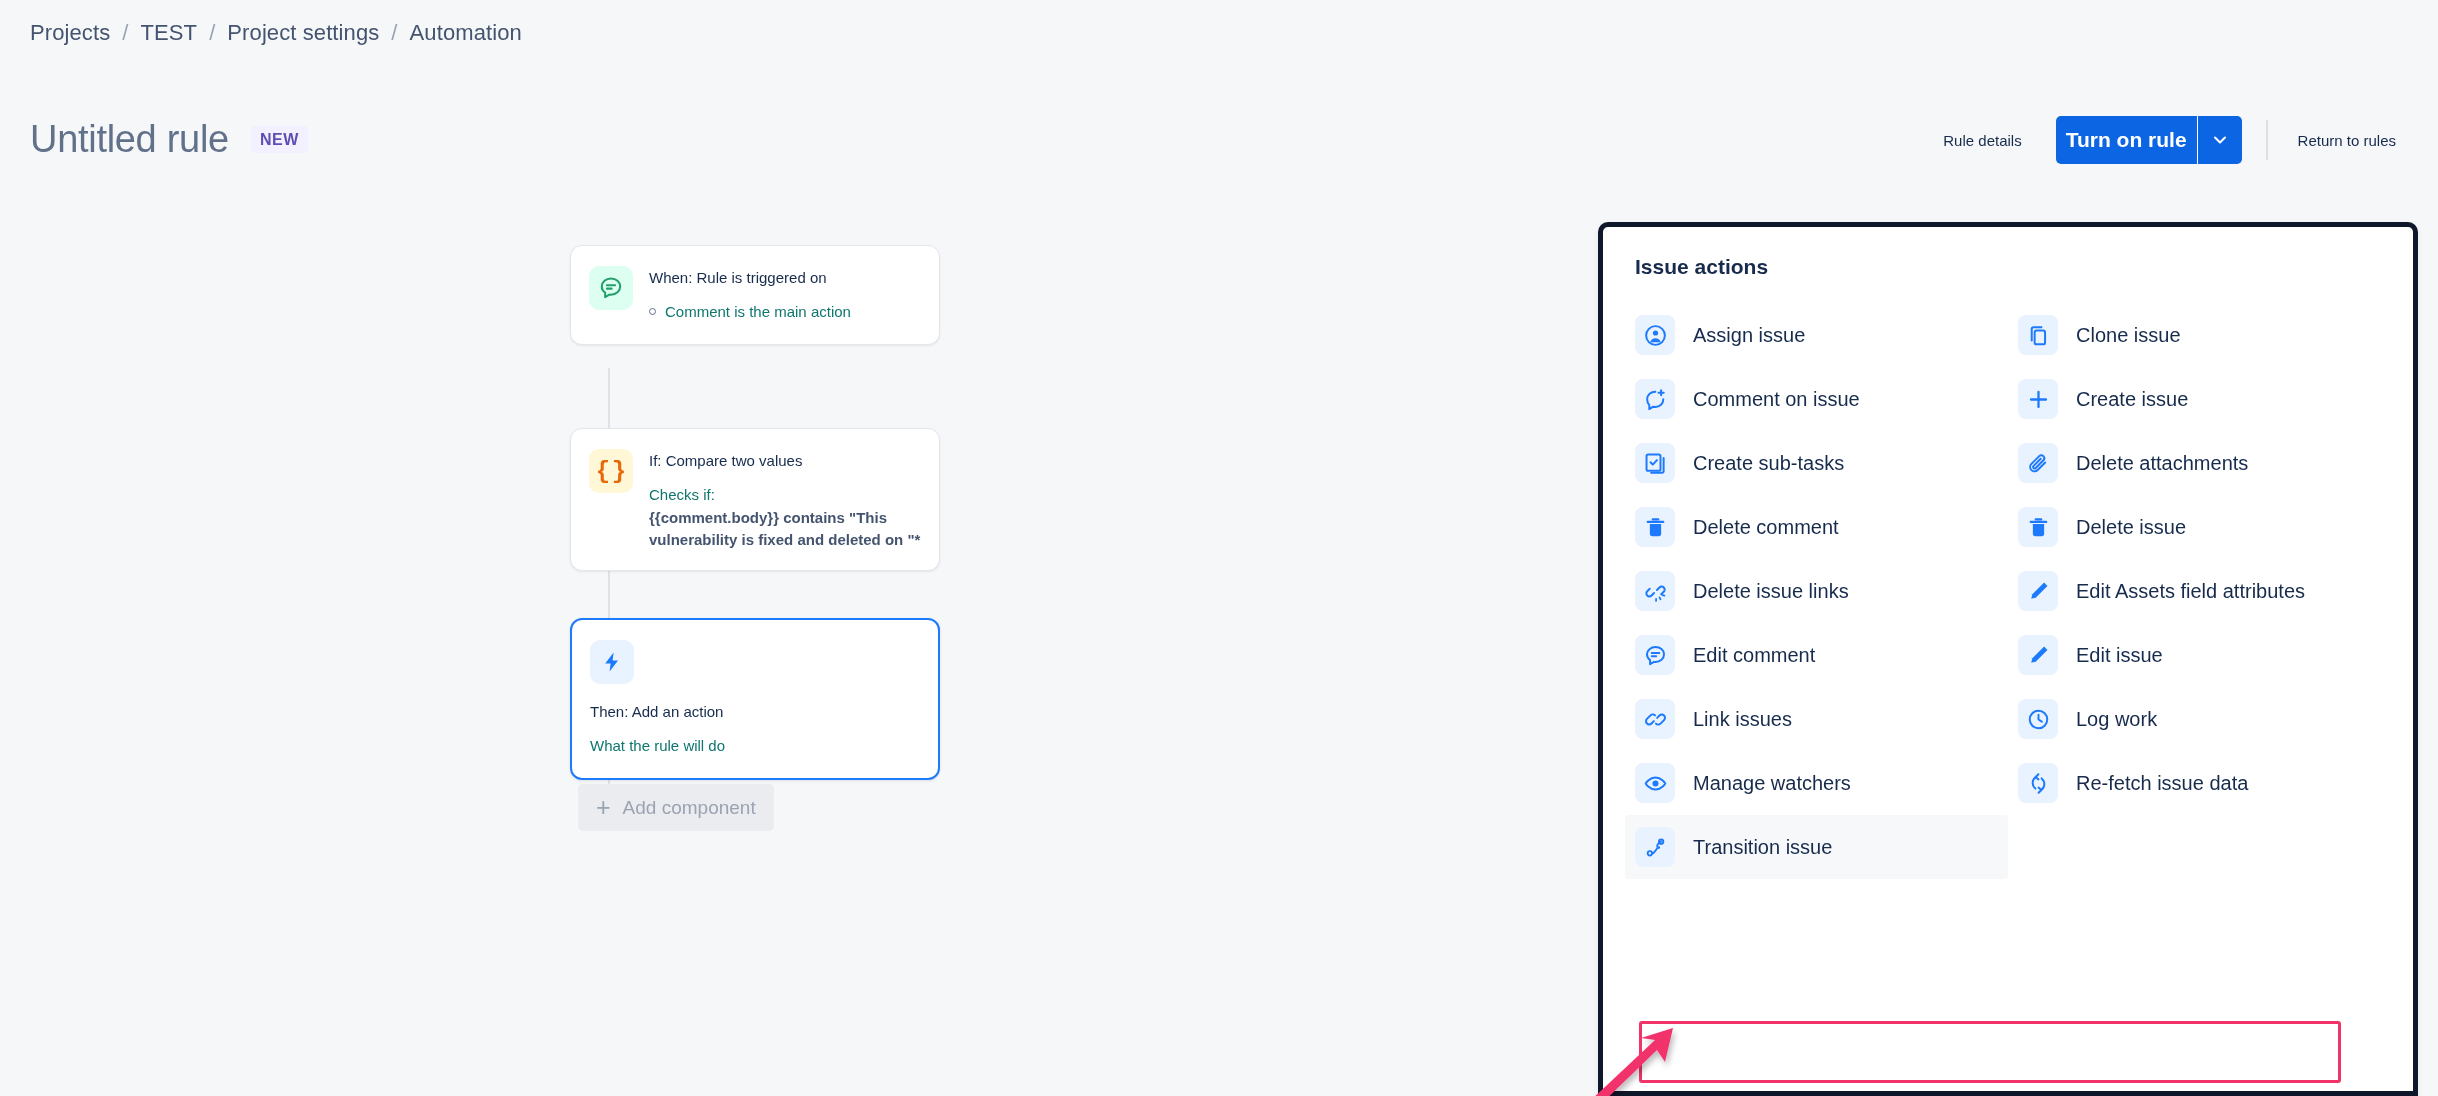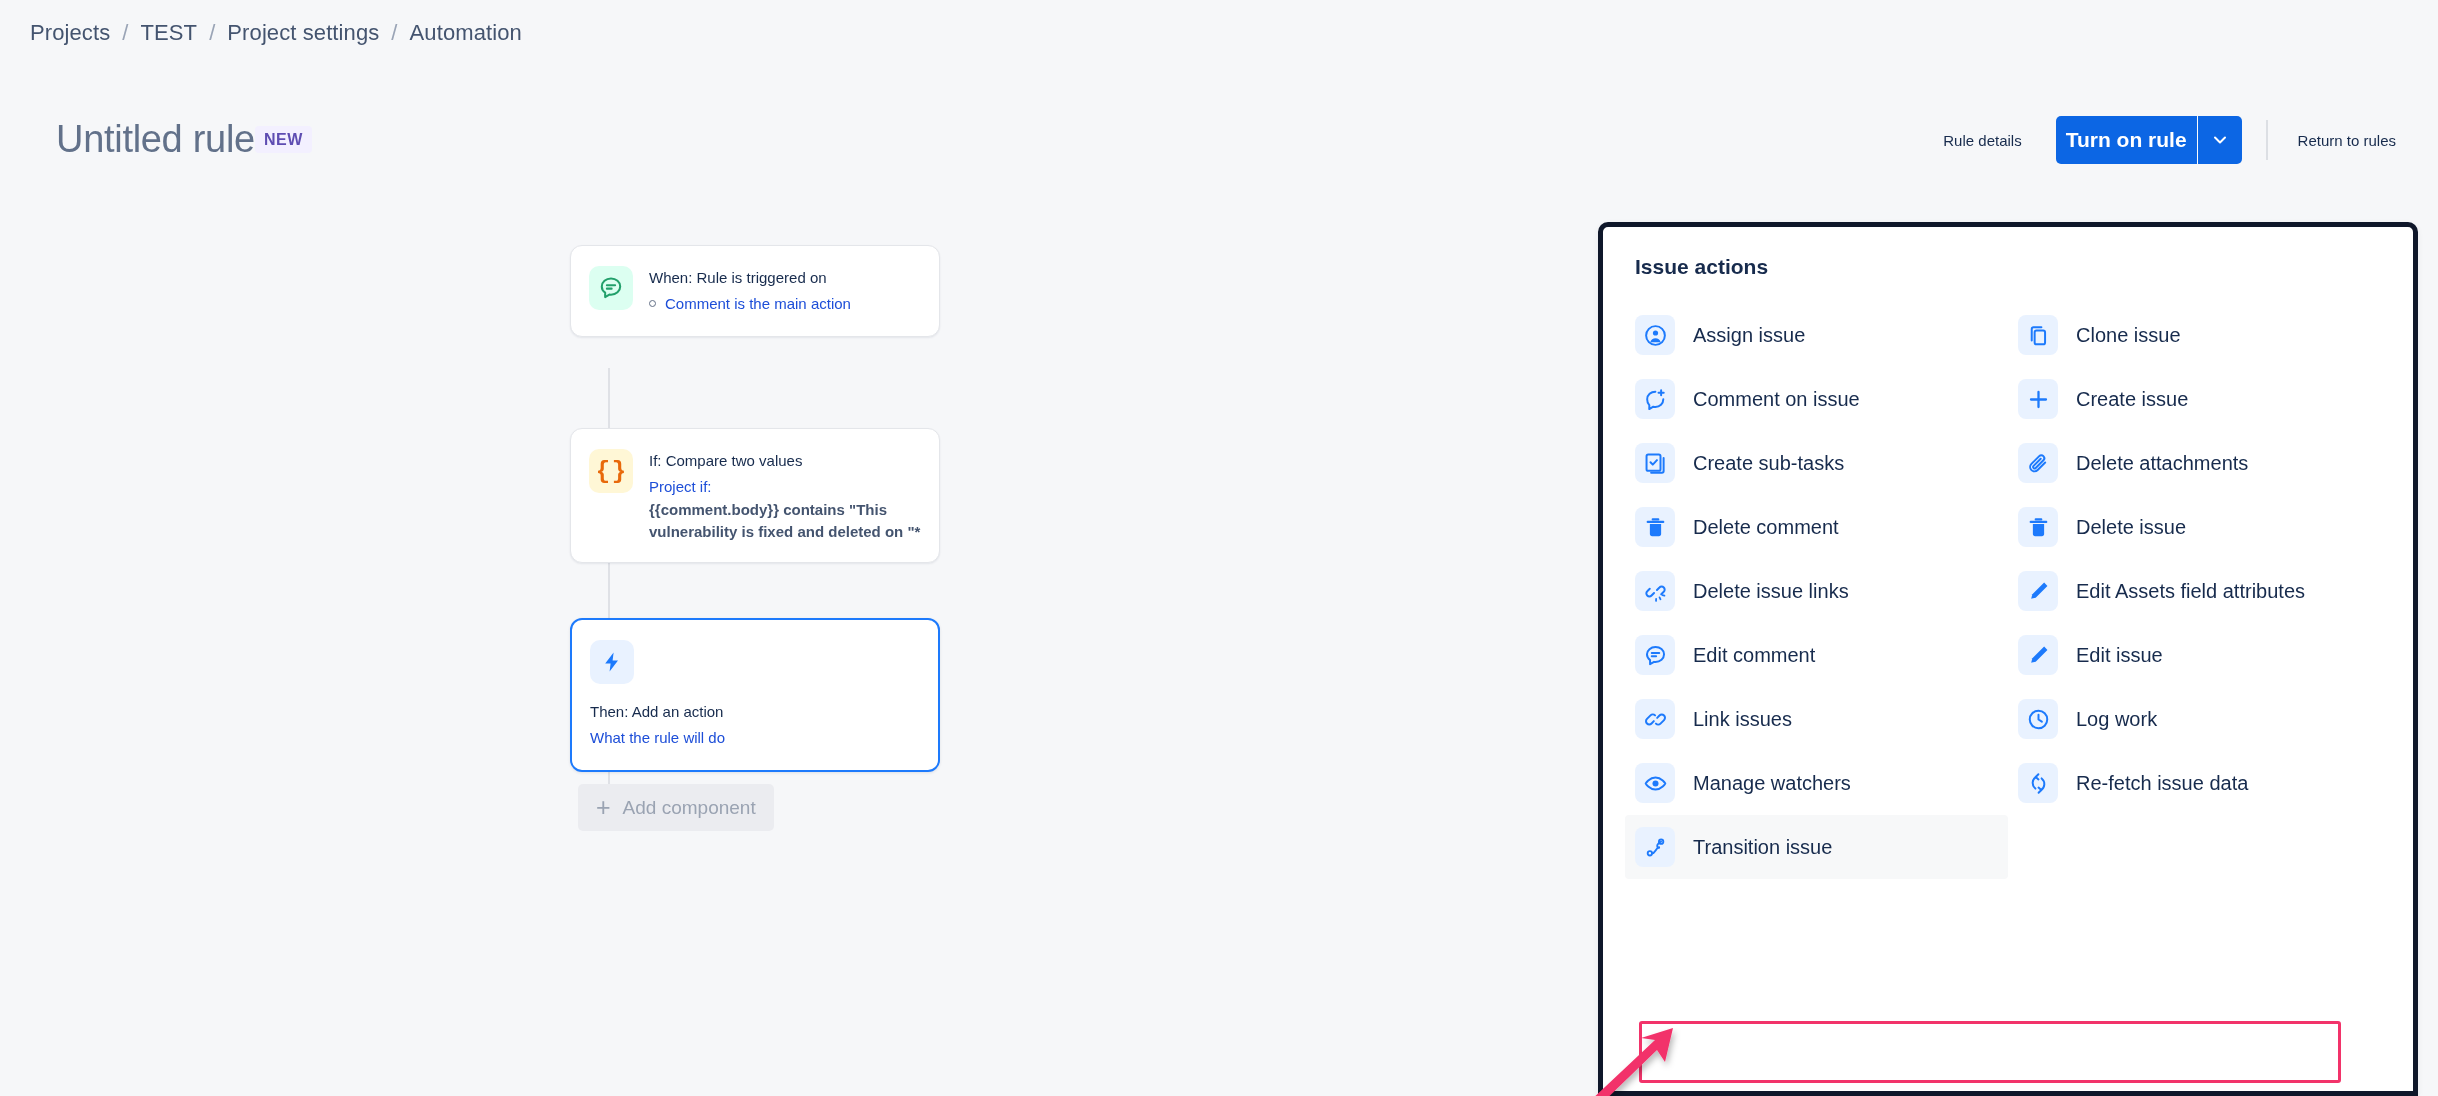--- a/index.html
+++ b/index.html
@@ -16,21 +16,21 @@
     position: absolute; left: 30px; top: 20px;
     display: flex; align-items: center; gap: 12px;
     font-size: 22px; color: #44546f; letter-spacing: .1px;
   }
   .breadcrumb .crumb { color: #44546f; }
   .breadcrumb .sep { color: #9aa4b6; }
 
   
   .title-row {
     position: absolute; left: 30px; top: 118px;
-    display: flex; align-items: center;  margin-left: 26px;
+    display: flex; align-items: center; gap: 22px;
   }
   .rule-title {
     font-size: 38px; font-weight: 400; color: #62718a; letter-spacing: -.3px;
   }
   .new-badge {
     background: #f3f0ff; color: #5e4db2;
     font-size: 16px; font-weight: 700; letter-spacing: .6px;
     padding: 5px 9px 4px; border-radius: 4px;
   }
 
@@ -72,21 +72,21 @@
   .card.selected { border: 2px solid #1d7afc; box-shadow: 0 1px 3px rgba(9,30,66,.10); }
   .icon-box {
     width: 44px; height: 44px; border-radius: 10px; flex: 0 0 44px;
     display: flex; align-items: center; justify-content: center;
   }
   .icon-box.green { background: #dcfff1; }
   .icon-box.yellow { background: #fff7d6; }
   .icon-box.blue { background: #e9f2ff; }
   .card-body { padding-top: 2px; }
   .card-title { font-size: 15px; color: #172b4d; line-height: 1.35; }
-  .card-sub { font-size: 15px; color: #1d4ed8; line-height: 1.5; margin-top: 5px; justify-content: center; }
+  .card-sub { font-size: 15px; color: #0f766e; line-height: 1.5; margin-top: 13px; justify-content: center; }
   .card-sub.bullet { display: flex; gap: 9px; align-items: flex-start; }
   .dot-o {
     width: 7px; height: 7px; border: 1.6px solid #626f86; border-radius: 50%;
     margin-top: 7px; flex: 0 0 7px;
   }
   .cond { font-size: 15px; color: #44546f; font-weight: 700; line-height: 1.45; }
   .brace { color: #e8690b; font-size: 24px; font-weight: 700; font-family: "Liberation Mono", monospace; }
 
   .add-component {
     position: absolute; left: 8px; display: flex; align-items: center; gap: 12px;
@@ -183,21 +183,21 @@
         </div>
       </div>
     </div>
 
     <div class="card" style="top:183px;">
       <div class="icon-box yellow">
         <span class="brace">{ }</span>
       </div>
       <div class="card-body">
         <div class="card-title">If: Compare two values</div>
-        <div class="card-sub">Project if:</div>
+        <div class="card-sub">Checks if:</div>
         <div class="cond">{{comment.body}} contains "This vulnerability is fixed and deleted on "*</div>
       </div>
     </div>
 
     <div class="card selected" style="top:373px;flex-direction:column;">
       <div class="icon-box blue">
         <svg width="24" height="24" viewBox="0 0 24 24" fill="none">
           <path d="M13.6 2.5L5.2 13.4h5.4l-1 8.1 8.4-10.9h-5.4l1-8.1z" fill="#1d7afc"></path>
         </svg>
       </div>

